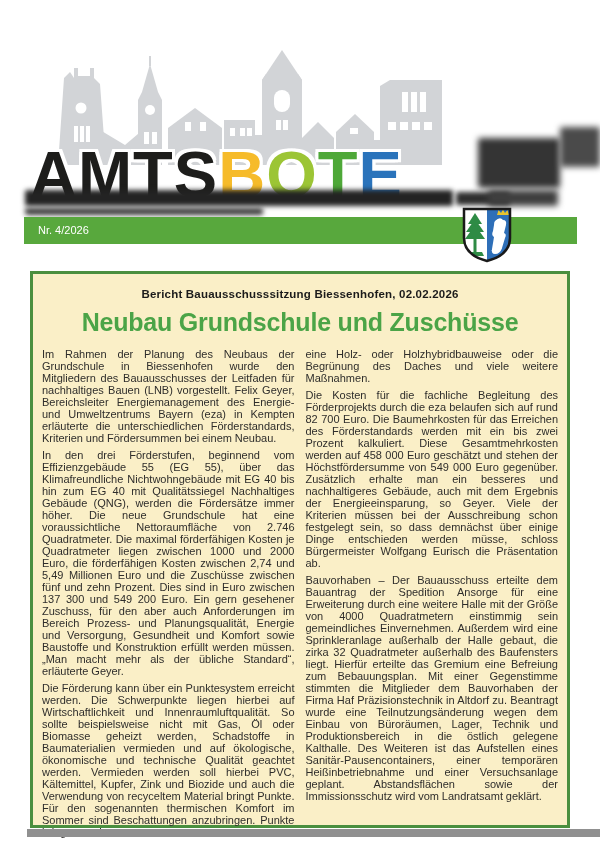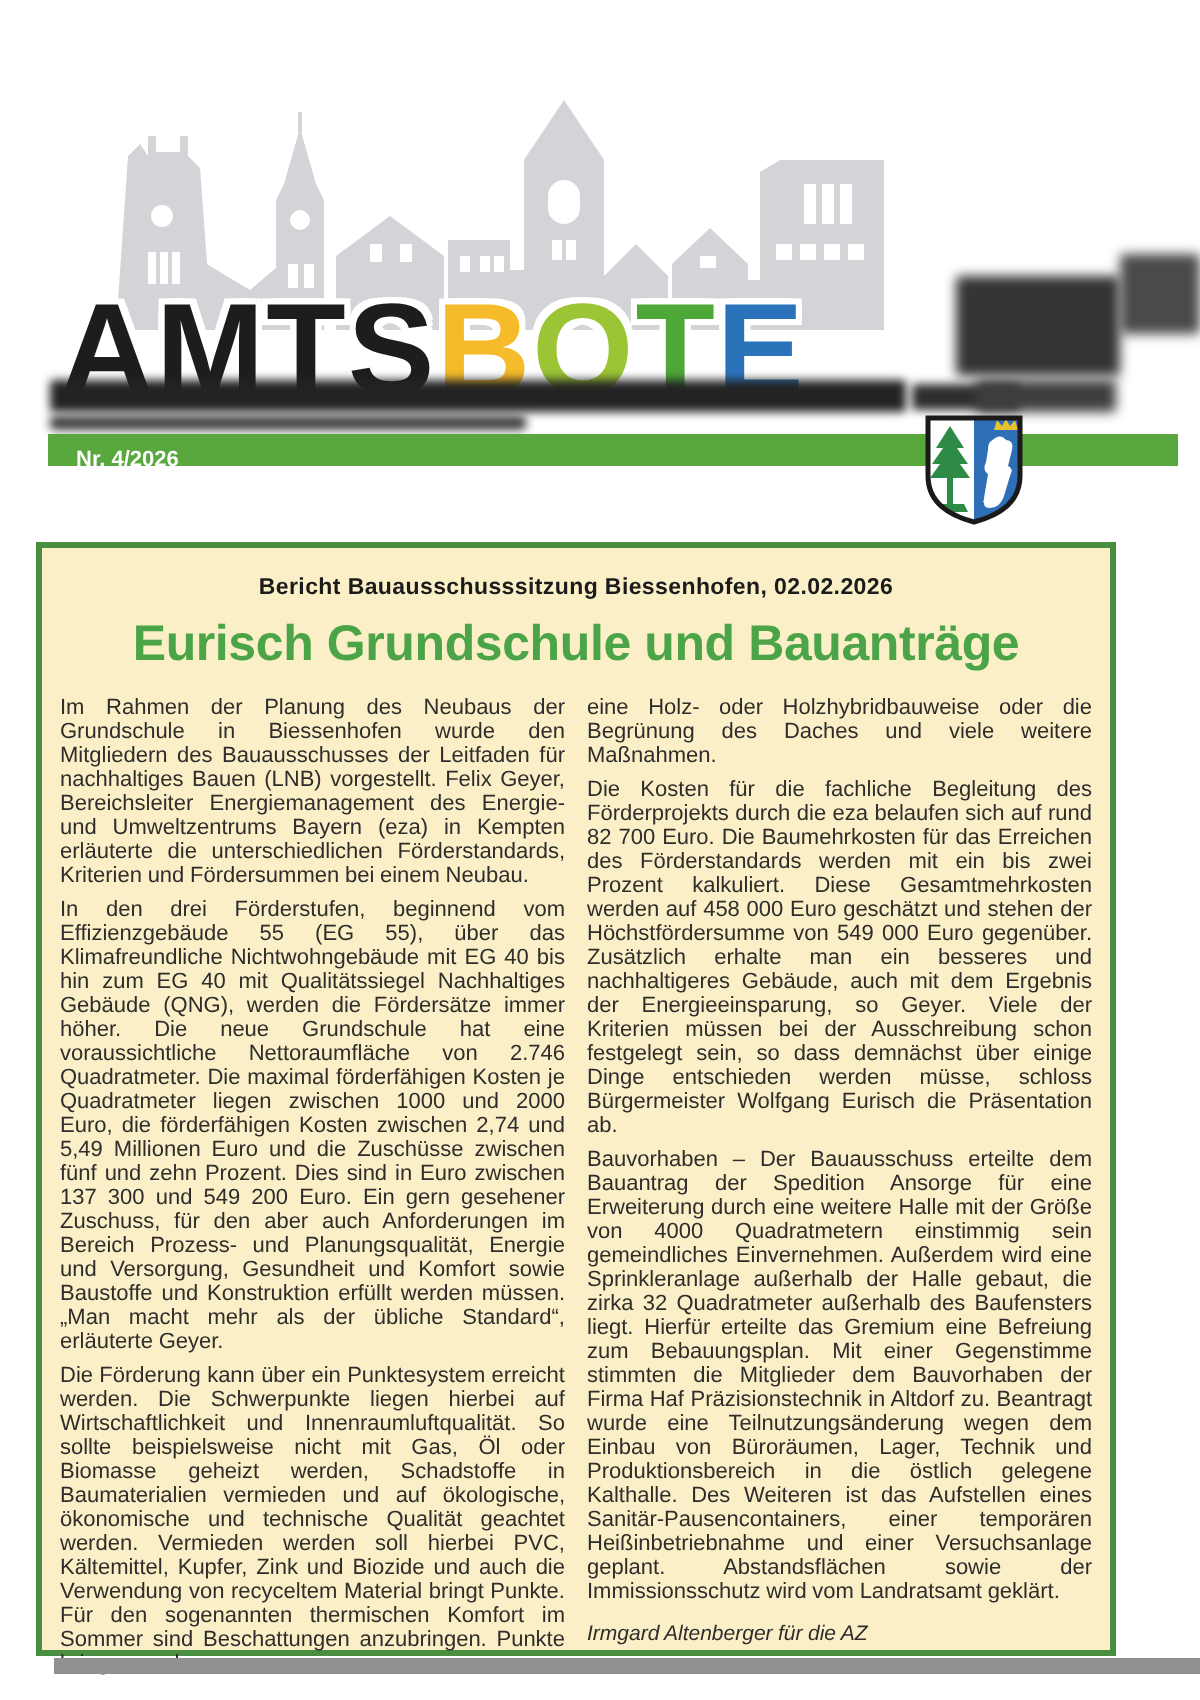--- a/index.html
+++ b/index.html
@@ -13,29 +13,29 @@
     position:absolute;left:30px;top:142px;height:68px;
     font-weight:900;font-size:65px;line-height:66px;letter-spacing:1px;
     white-space:nowrap;
   }
   #logo span{
     text-shadow:-3px -3px 0 #fff,3px -3px 0 #fff,-3px 3px 0 #fff,3px 3px 0 #fff,
                  0 -3px 0 #fff,0 3px 0 #fff,-3px 0 0 #fff,3px 0 0 #fff;
   }
   .redacted{position:absolute;border-radius:2px;filter:blur(2.5px);}
   #issue-bar{
-    position:absolute;left:24px;top:217px;width:553px;height:16px;
-    color:#ffffff;font-size:11px;font-weight:bold;padding-left:12px;
+    position:absolute;left:24px;top:217px;width:553px;height:27px;
+    color:#ffffff;font-size:11px;font-weight:normal;
   }
   #issue-number{position:absolute;left:14px;top:7px;}
   #issue-date{position:absolute;right:128px;top:7px;}
   #crest{position:absolute;left:461px;top:206px;width:52px;height:58px;}
   
   #article-box{
-    position:absolute;left:18px;top:271px;width:540px;height:557px;
+    position:absolute;left:30px;top:271px;width:540px;height:557px;
     box-sizing:border-box;border:3px solid #4a8f3f;
     padding:8px 9px 12px 9px;
   }
   #kicker{
     text-align:center;font-size:11.5px;font-weight:bold;color:#1b1b1b;
     margin:6px 0 0 0;letter-spacing:.2px;
   }
   #headline{
     text-align:center;font-size:25px;font-weight:800;margin:8px 0 0 0;
     letter-spacing:-.2px;
@@ -135,32 +135,31 @@
       <polygon points="36,9 37.5,4 40,7 42,3.5 44,7 46.5,4 48,9" fill="#e8c32e"></polygon>
 
       <path d="M34,15 q5,-5 8,-1 q4,0 3,5 l-2,8 q3,1 1,5 l-3,10 q-2,6 -7,6 q-4,0 -3,-5 l2,-12 q-3,-2 -1,-6 l1,-6 q0,-3 1,-4 z" fill="#ffffff"></path>
       <path d="M31,44 q6,3 9,-2" stroke="#ffffff" stroke-width="2" fill="none"></path>
     </g>
     <path d="M3,3 H49 V32 Q49,49 26,55 Q3,49 3,32 Z" fill="none" stroke="#1a1a1a" stroke-width="2.5"></path>
   </svg>
 
   <div id="article-box" style="background-color: rgb(250, 239, 199); border-color: rgb(74, 143, 63);">
     <p id="kicker">Bericht Bauausschusssitzung Biessenhofen, 02.02.2026</p>
-    <h1 id="headline" style="color: rgb(75, 164, 71);">Eurisch Grundschule und Bauanträge</h1>
+    <h1 id="headline" style="color: rgb(75, 164, 71);">Neubau Grundschule und Zuschüsse</h1>
 
     <div id="columns">
       <div class="col">
         <p>Im Rahmen der Planung des Neubaus der Grundschule in Biessenhofen wurde den Mitgliedern des Bauausschusses der Leitfaden für nachhaltiges Bauen (LNB) vorgestellt. Felix Geyer, Bereichsleiter Energiemanagement des Energie- und Umweltzentrums Bayern (eza) in Kempten erläuterte die unterschiedlichen Förderstandards, Kriterien und Fördersummen bei einem Neubau.</p>
         <p>In den drei Förderstufen, beginnend vom Effizienzgebäude 55 (EG 55), über das Klimafreundliche Nichtwohngebäude mit EG 40 bis hin zum EG 40 mit Qualitätssiegel Nachhaltiges Gebäude (QNG), werden die Fördersätze immer höher. Die neue Grundschule hat eine voraussichtliche Nettoraumfläche von 2.746 Quadratmeter. Die maximal förderfähigen Kosten je Quadratmeter liegen zwischen 1000 und 2000 Euro, die förderfähigen Kosten zwischen 2,74 und 5,49 Millionen Euro und die Zuschüsse zwischen fünf und zehn Prozent. Dies sind in Euro zwischen 137 300 und 549 200 Euro. Ein gern gesehener Zuschuss, für den aber auch Anforderungen im Bereich Prozess- und Planungsqualität, Energie und Versorgung, Gesundheit und Komfort sowie Baustoffe und Konstruktion erfüllt werden müssen. „Man macht mehr als der übliche Standard“, erläuterte Geyer.</p>
         <p>Die Förderung kann über ein Punktesystem erreicht werden. Die Schwerpunkte liegen hierbei auf Wirtschaftlichkeit und Innenraumluftqualität. So sollte beispielsweise nicht mit Gas, Öl oder Biomasse geheizt werden, Schadstoffe in Baumaterialien vermieden und auf ökologische, ökonomische und technische Qualität geachtet werden. Vermieden werden soll hierbei PVC, Kältemittel, Kupfer, Zink und Biozide und auch die Verwendung von recyceltem Material bringt Punkte. Für den sogenannten thermischen Komfort im Sommer sind Beschattungen anzubringen. Punkte bringen auch</p>
       </div>
       <div class="col">
         <p>eine Holz- oder Holzhybridbauweise oder die Begrünung des Daches und viele weitere Maßnahmen.</p>
         <p>Die Kosten für die fachliche Begleitung des Förderprojekts durch die eza belaufen sich auf rund 82 700 Euro. Die Baumehrkosten für das Erreichen des Förderstandards werden mit ein bis zwei Prozent kalkuliert. Diese Gesamtmehrkosten werden auf 458 000 Euro geschätzt und stehen der Höchstfördersumme von 549 000 Euro gegenüber. Zusätzlich erhalte man ein besseres und nachhaltigeres Gebäude, auch mit dem Ergebnis der Energieeinsparung, so Geyer. Viele der Kriterien müssen bei der Ausschreibung schon festgelegt sein, so dass demnächst über einige Dinge entschieden werden müsse, schloss Bürgermeister Wolfgang Eurisch die Präsentation ab.</p>
         <p><span class="lead-bold">Bauvorhaben</span><span> – Der Bauausschuss erteilte dem Bauantrag der Spedition Ansorge für eine Erweiterung durch eine weitere Halle mit der Größe von 4000 Quadratmetern einstimmig sein gemeindliches Einvernehmen. Außerdem wird eine Sprinkleranlage außerhalb der Halle gebaut, die zirka 32 Quadratmeter außerhalb des Baufensters liegt. Hierfür erteilte das Gremium eine Befreiung zum Bebauungsplan. Mit einer Gegenstimme stimmten die Mitglieder dem Bauvorhaben der Firma Haf Präzisionstechnik in Altdorf zu. Beantragt wurde eine Teilnutzungsänderung wegen dem Einbau von Büroräumen, Lager, Technik und Produktionsbereich in die östlich gelegene Kalthalle. Des Weiteren ist das Aufstellen eines Sanitär-Pausencontainers, einer temporären Heißinbetriebnahme und einer Versuchsanlage geplant. Abstandsflächen sowie der Immissionsschutz wird vom Landratsamt geklärt.</span></p>
-        <p class="byline">Irmgard Altenberger für die AZ</p>
       </div>
     </div>
   </div>
 
   <div id="bottom-strip"></div>
 
 </div>
 
 </body></html>

